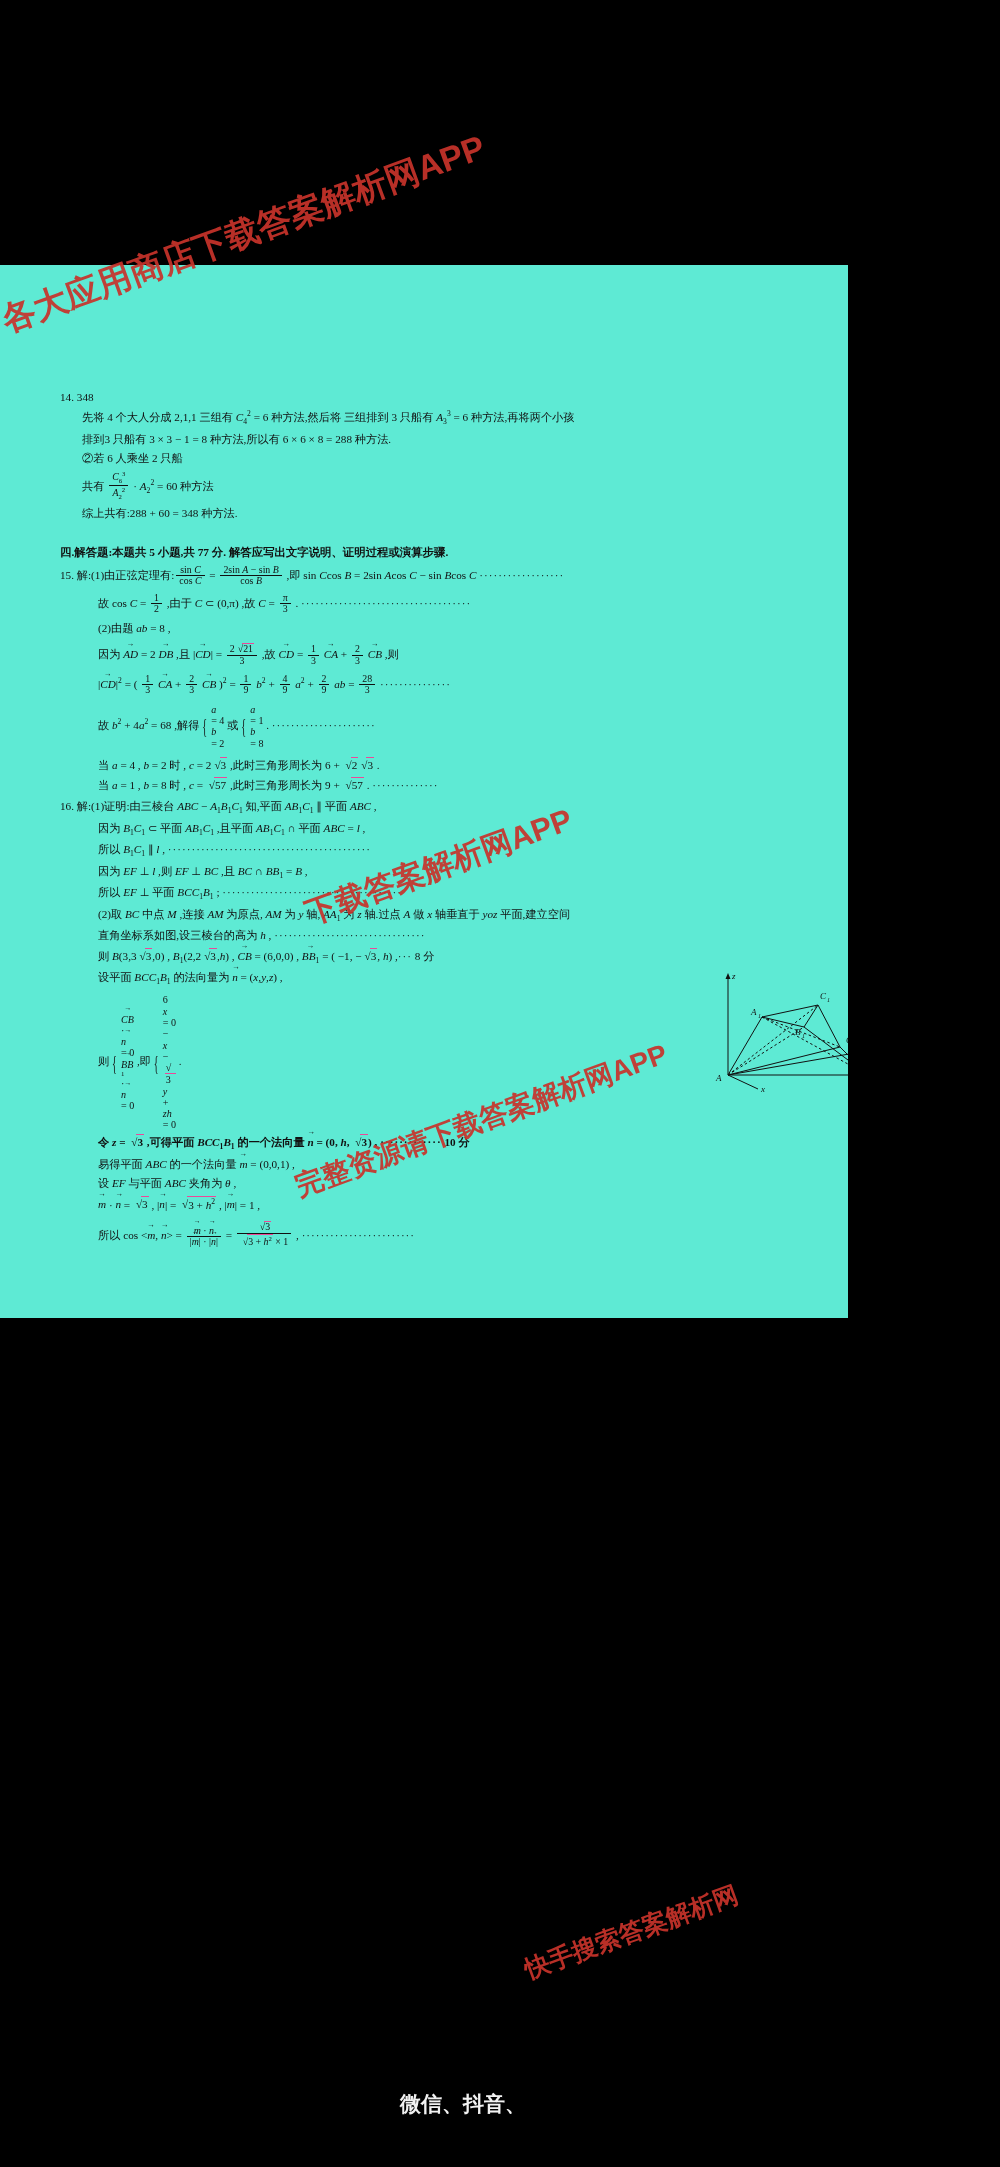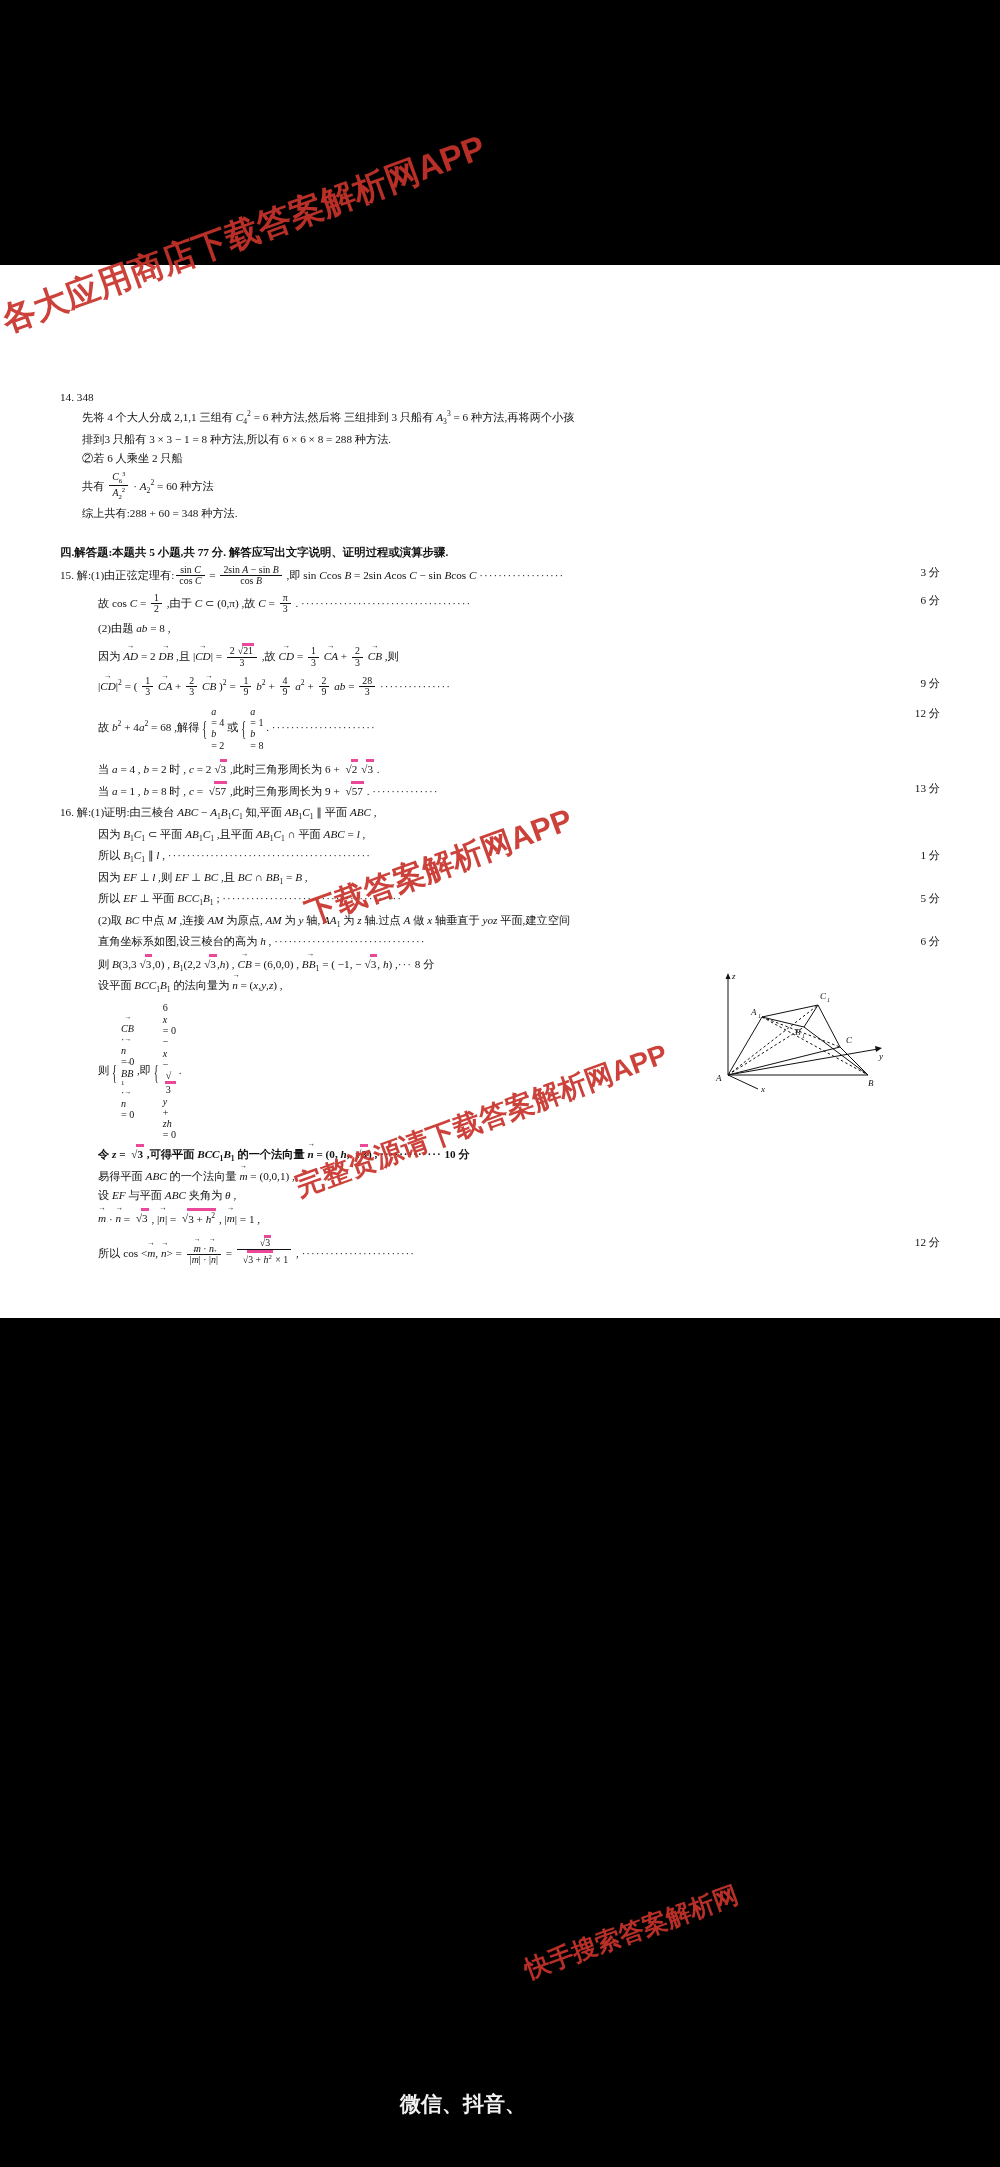--- a/index.html
+++ b/index.html
@@ -1,22 +1,22 @@
 <!DOCTYPE html>
 <html><head>
 <meta charset="utf-8">
 <style>
   html,body{margin:0;padding:0;background:#000;}
   body{width:1000px;height:2167px;position:relative;font-family:"Liberation Serif",serif;overflow:hidden;}
 
   .page{
     position:absolute;
     left:0; top:265px;
-    width:1000px; height:1053px;
-    background:#ffffff;
+    width:848px; height:1053px;
+    background:#5eead4;
     overflow:hidden;
   }
 
   .sheet{
     position:absolute;
     left:60px; top:125px;
     width:880px;
     font-size:11.2px;
     line-height:1.42;
     color:#111;
@@ -30,21 +30,21 @@
   .bold{font-weight:bold;}
   .sec{margin-top:22px;margin-bottom:5px;font-weight:bold;font-size:11.4px;border-bottom:0;}
   .it{font-style:italic;}
 
   .frac{display:inline-block;vertical-align:-0.55em;text-align:center;font-size:.88em;line-height:1.05;margin:0 2px;}
   .frac .num{display:block;border-bottom:1px solid #111;padding:0 3px;}
   .frac .den{display:block;padding:0 3px;}
 
   .sq{display:inline-block;position:relative;padding-left:3px;}
   .sq::before{content:"\221A";}
-  .sqb{display:inline-block;border-top:3px solid #ec4899;padding:0 1px;margin-left:-1px;}
+  .sqb{display:inline-block;border-top:1px solid #ec4899;padding:0 1px;margin-left:-1px;}
 
   .vec{display:inline-block;position:relative;}
   .vec::after{content:"\2192";position:absolute;left:0;right:0;top:-9px;font-size:.7em;text-align:center;}
 
   .sup{font-size:.68em;vertical-align:super;}
   .sub{font-size:.68em;vertical-align:sub;}
 
   .brace{display:inline-block;vertical-align:middle;position:relative;padding-left:9px;font-size:.9em;line-height:1.12;}
   .brace::before{content:"{";position:absolute;left:0;top:50%;transform:translateY(-50%) scaleY(2.0);font-size:1em;}
   .brace span{display:block;}

